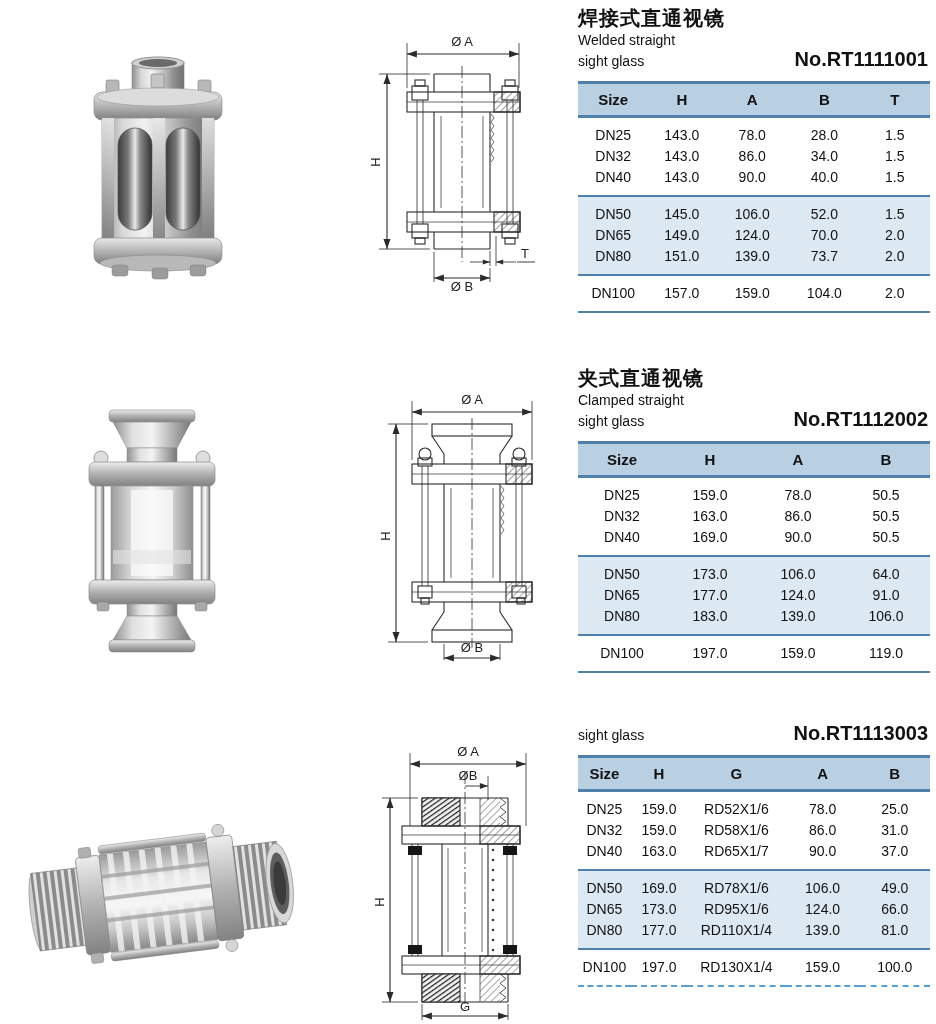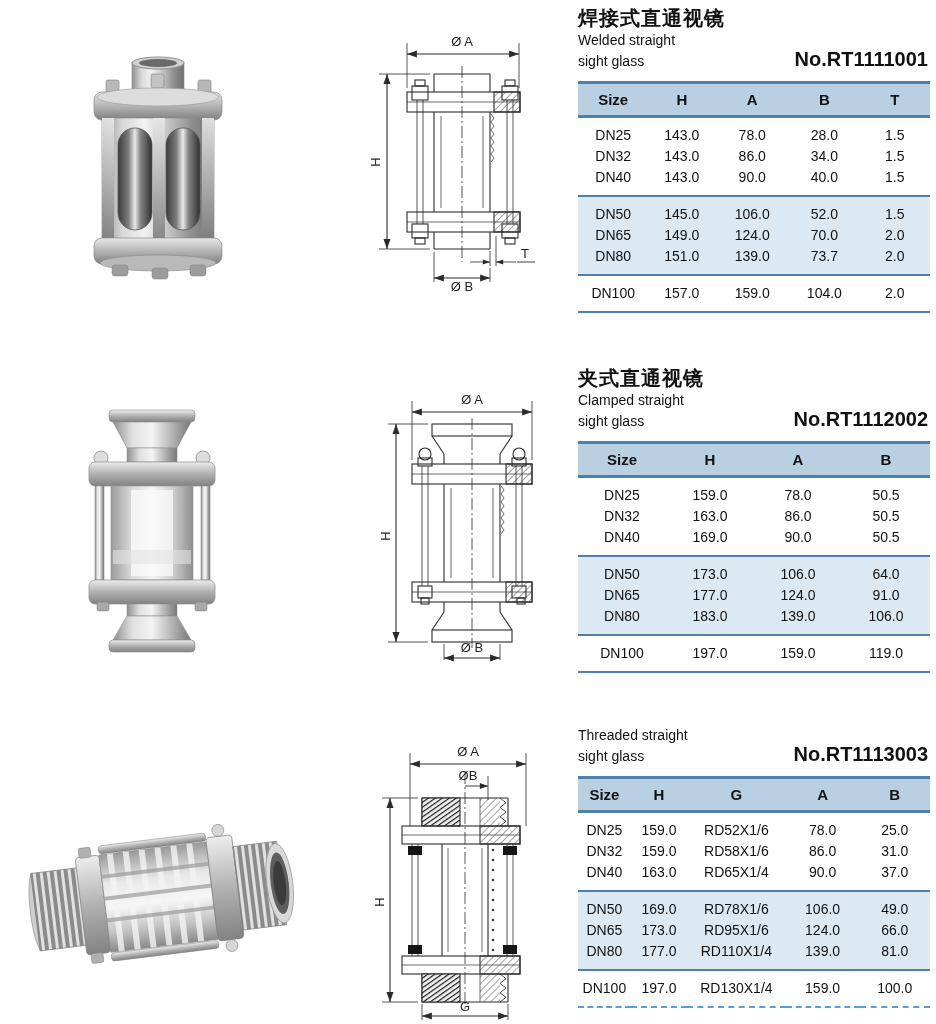--- a/index.html
+++ b/index.html
@@ -511,21 +511,20 @@
       <text class="dim" x="12" y="164" text-anchor="middle" stroke="none" fill="#222" transform="rotate(-90 12 160)">H</text>
       <line x1="54" y1="262" x2="54" y2="278" stroke-width="0.8"></line>
         <line x1="140" y1="262" x2="140" y2="278" stroke-width="0.8"></line>
       <text class="dim" x="97" y="269" text-anchor="middle" stroke="none" fill="#222">G</text>
       <line x1="54" y1="274" x2="140" y2="274" marker-start="url(#ar3)" marker-end="url(#ar3)"></line>
     </g>
   </svg>
 
   <div class="info" id="info3">
     <div class="titleblock">
-      <div class="en">Threaded straight</div>
       <div class="en">sight glass</div>
       <div class="partno">No.RT1113003</div>
     </div>
     <table class="spec-table t5b dashed-end">
         <thead>
           <tr>
             <th>Size</th>
             <th>H</th>
             <th>G</th>
             <th>A</th>
@@ -543,21 +542,21 @@
           <tr>
             <td>DN32</td>
             <td>159.0</td>
             <td>RD58X1/6</td>
             <td>86.0</td>
             <td>31.0</td>
           </tr>
           <tr>
             <td>DN40</td>
             <td>163.0</td>
-            <td>RD65X1/4</td>
+            <td>RD65X1/7</td>
             <td>90.0</td>
             <td>37.0</td>
           </tr>
         </tbody>
         <tbody class="band">
           <tr>
             <td>DN50</td>
             <td>169.0</td>
             <td>RD78X1/6</td>
             <td>106.0</td>

